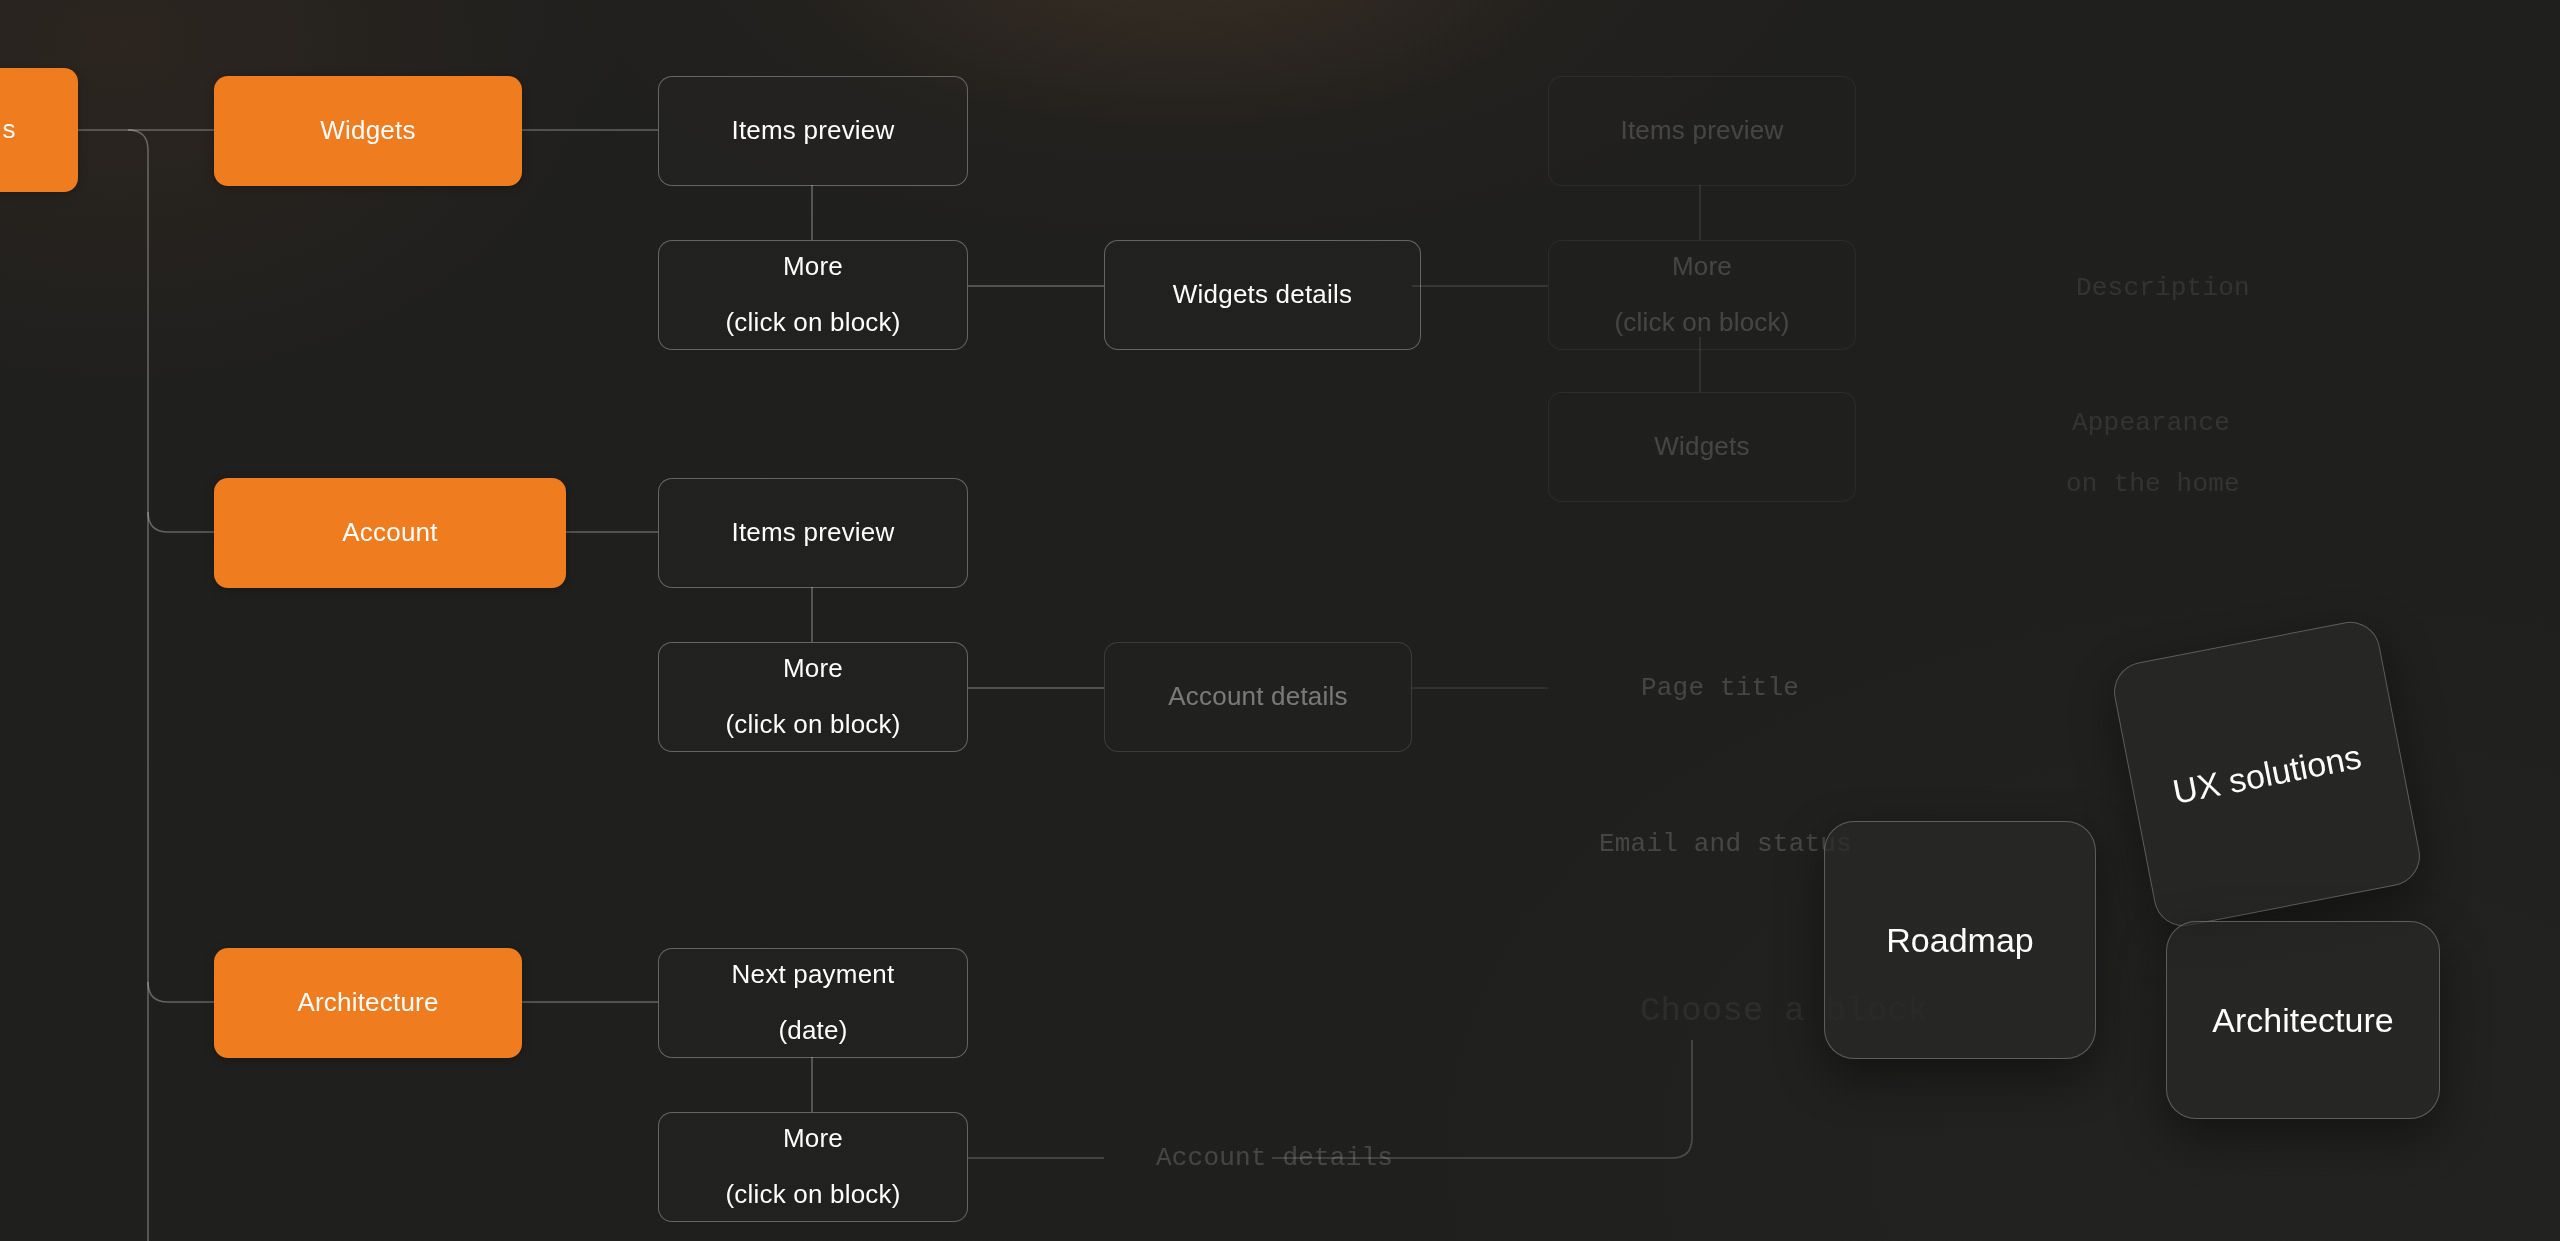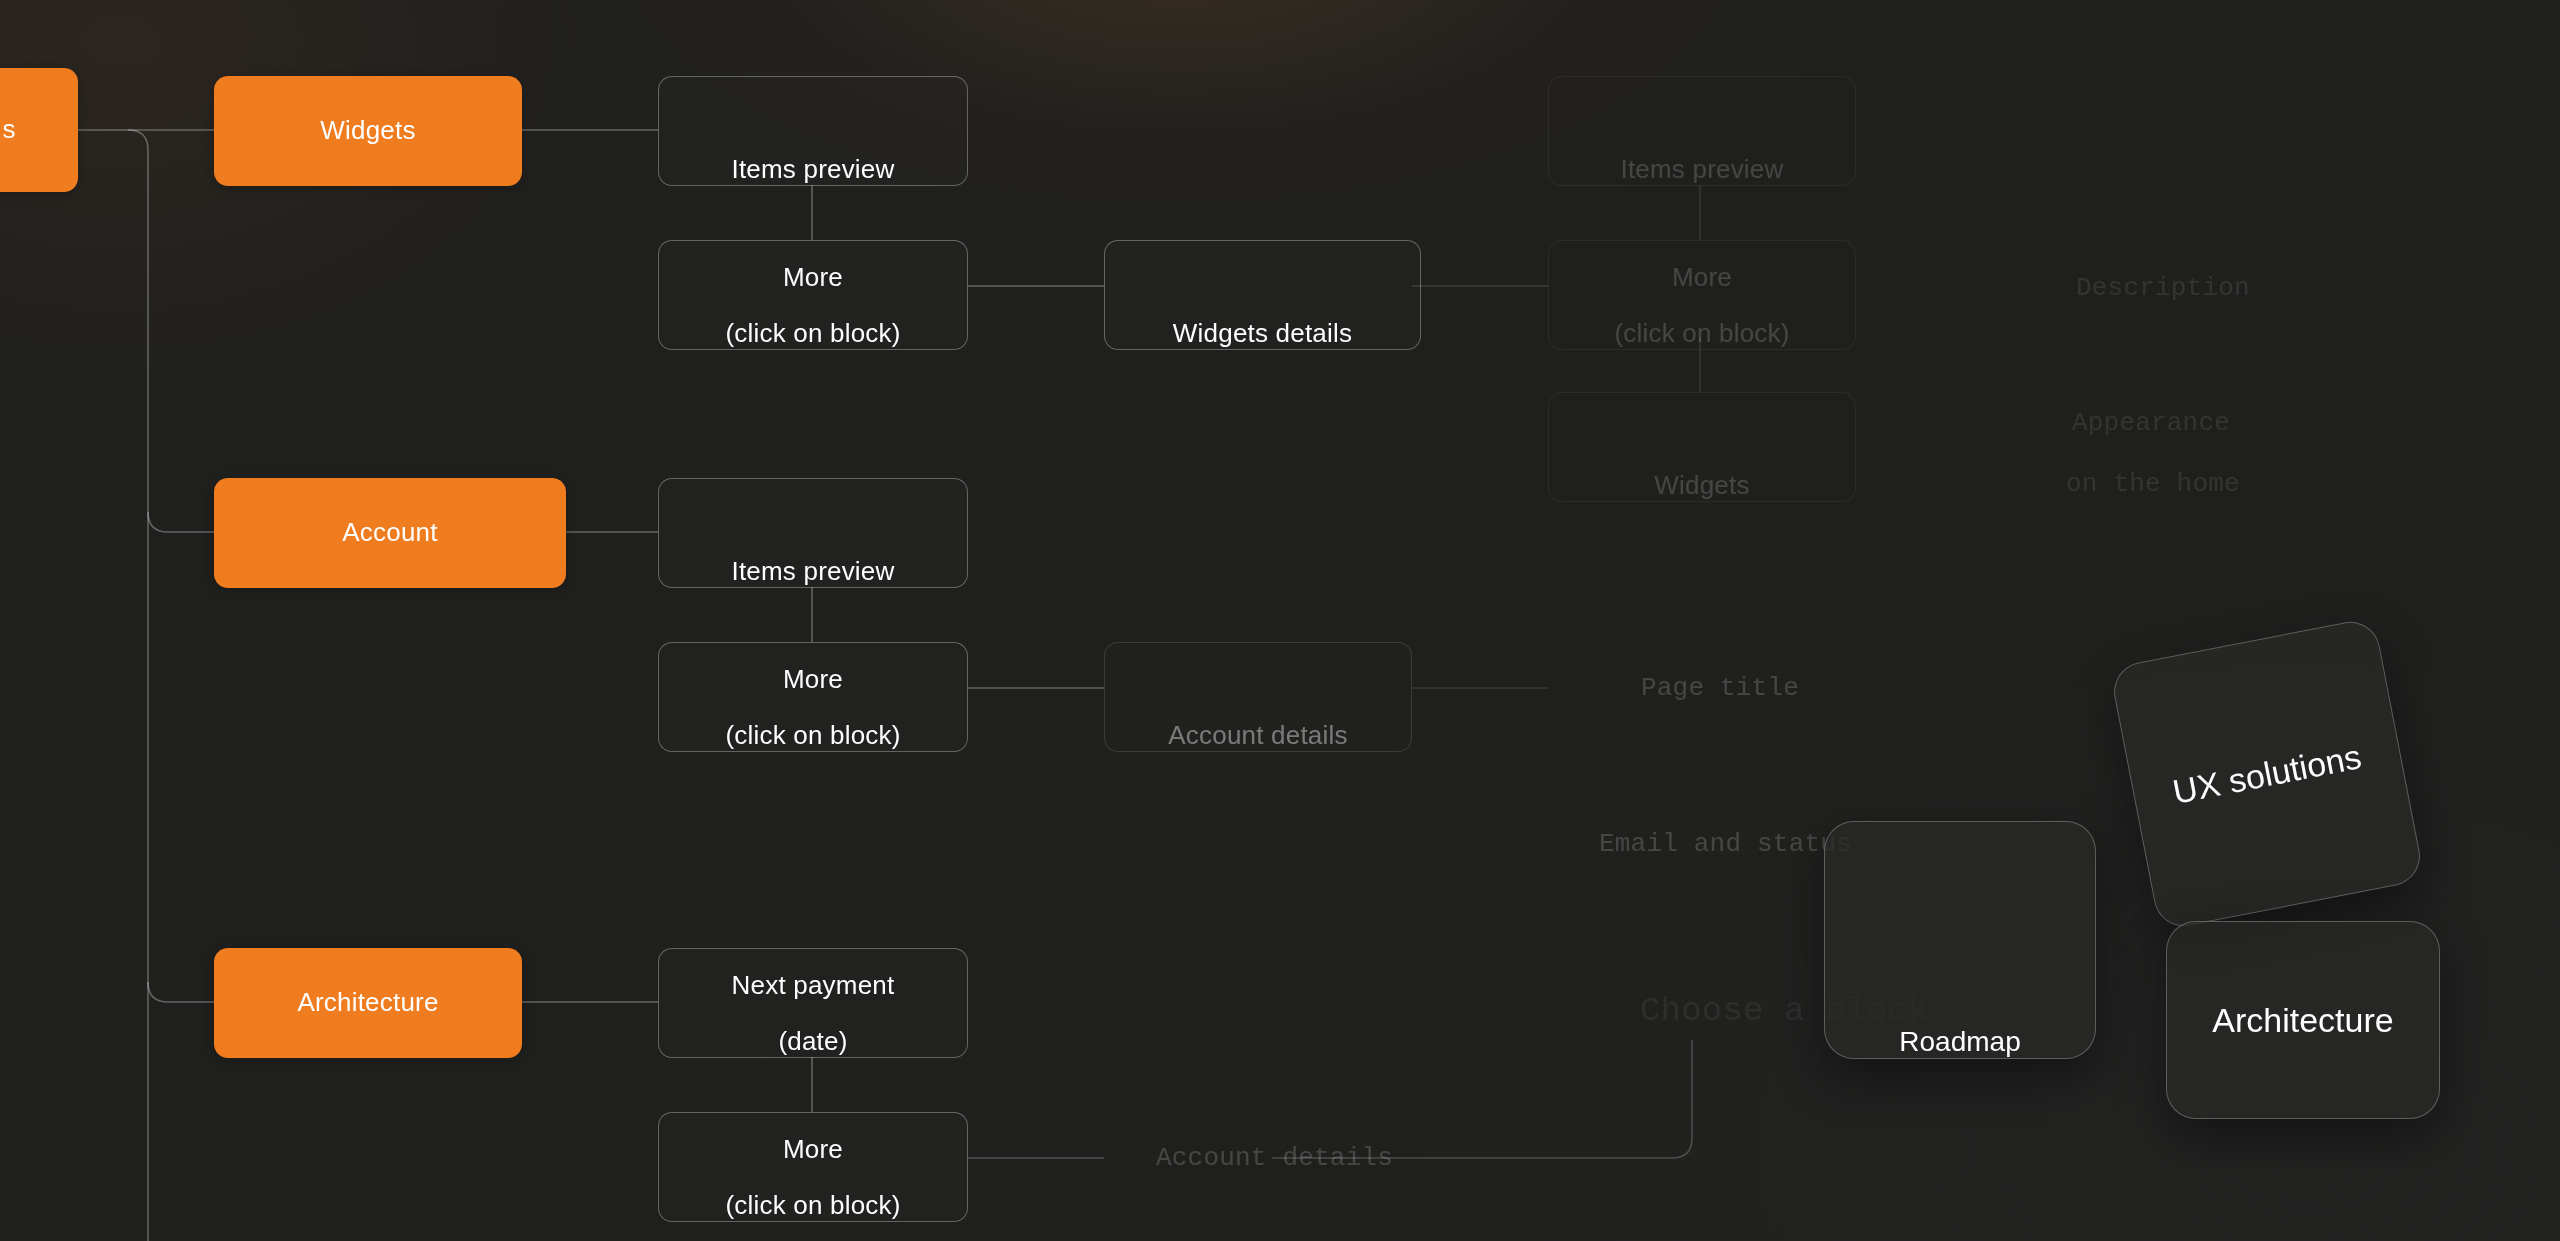--- a/index.html
+++ b/index.html
@@ -31,21 +31,21 @@
     position:absolute;
     box-sizing:border-box;
     display:flex;flex-direction:column;
     align-items:center;justify-content:center;
     border-radius:14px;
     color:#fff;
     letter-spacing:.2px;
     text-align:center;
   }
   .node.solid{ background:#F07C1E; box-shadow:0 2px 10px rgba(0,0,0,.25); }
-  .node.outline{ border:1.6px solid rgba(255,255,255,.30); background:rgba(255,255,255,.012);justify-content:flex-end; }
+  .node.outline{ border:1.6px solid rgba(255,255,255,.30); background:rgba(255,255,255,.012); }
   .node .ln{display:block;line-height:1.15;}
   .node .ln+.ln{margin-top:26px;}
   .dim-1{opacity:.40;}
   .dim-2{opacity:.17;}
   .dim-3{opacity:.085;}
   .dim-4{opacity:.055;}
   .ghost-label{
     position:absolute;color:#fff;white-space:nowrap;
     letter-spacing:.2px;
     font-family:Liberation Mono, monospace;
@@ -180,21 +180,21 @@
   </div>
 
   <div class="ghost-label dim-2" style="left:1156px;top:1143px;font-size:26px;">
     <span>Account details</span>
   </div>
 
   <div class="card" style="left:2132px;top:640px;width:270px;height:268px;transform:rotate(-11deg);font-size:34px;">
     <span>UX solutions</span>
   </div>
 
-  <div class="card" style="left:1824px;top:821px;width:272px;height:238px;font-size:28px;align-items:flex-end;">
+  <div class="card" style="left:1824px;top:821px;width:272px;height:238px;font-size:34px;">
     <span>Roadmap</span>
   </div>
 
 
   <div class="card" style="left:2166px;top:921px;width:274px;height:198px;font-size:34px;">
     <span>Architecture</span>
   </div>
 
   <div id="noise"></div>
 </div>

